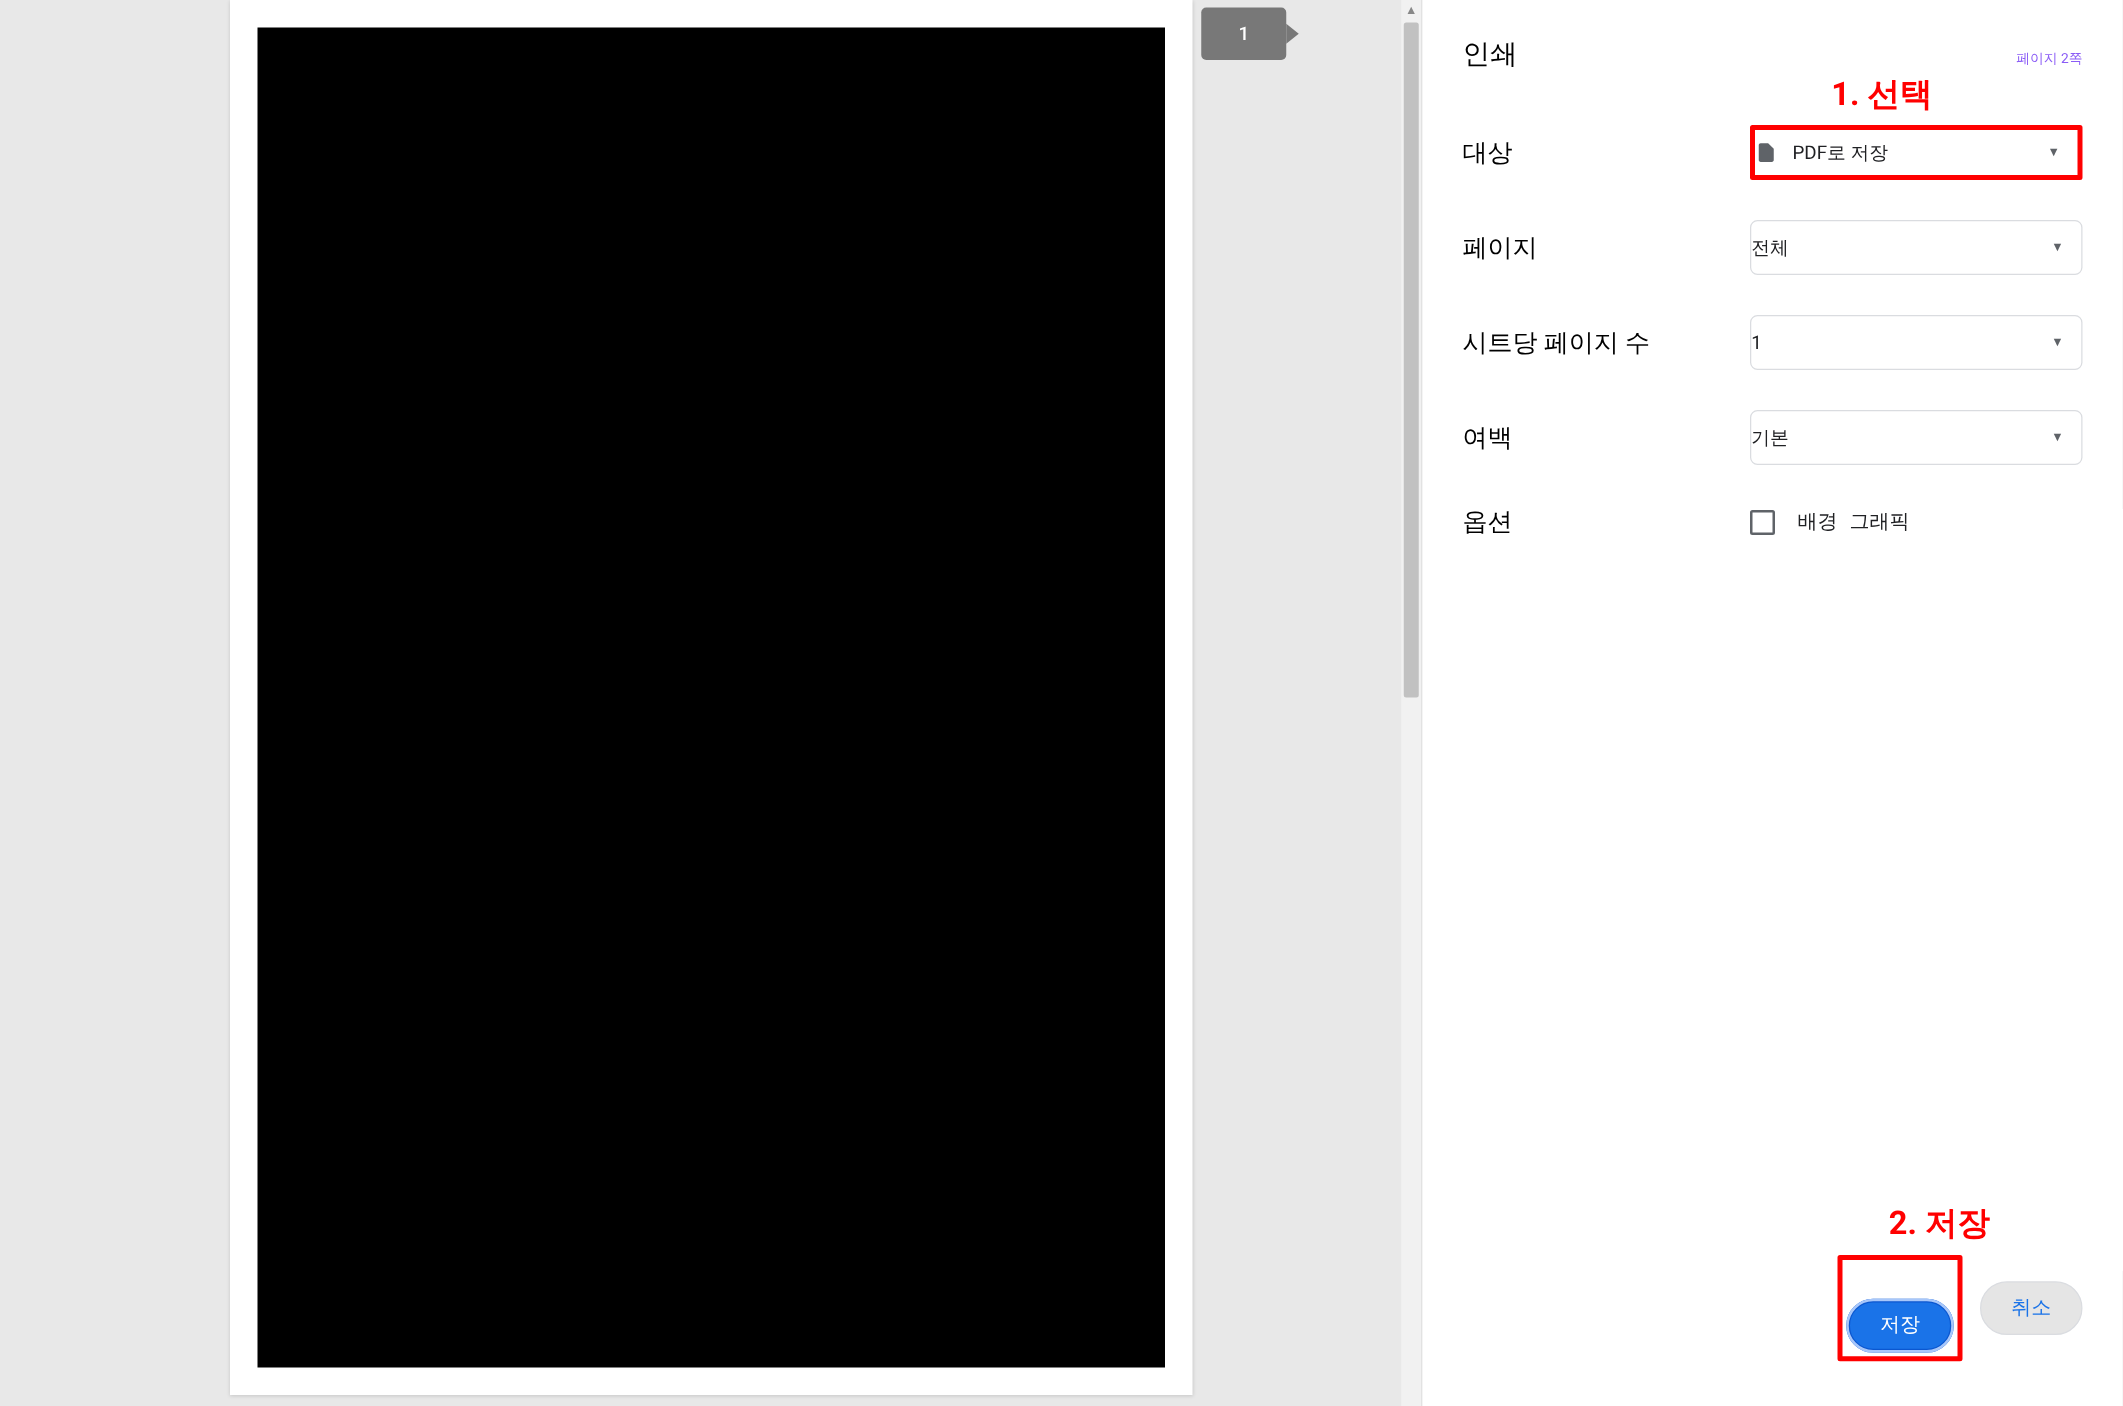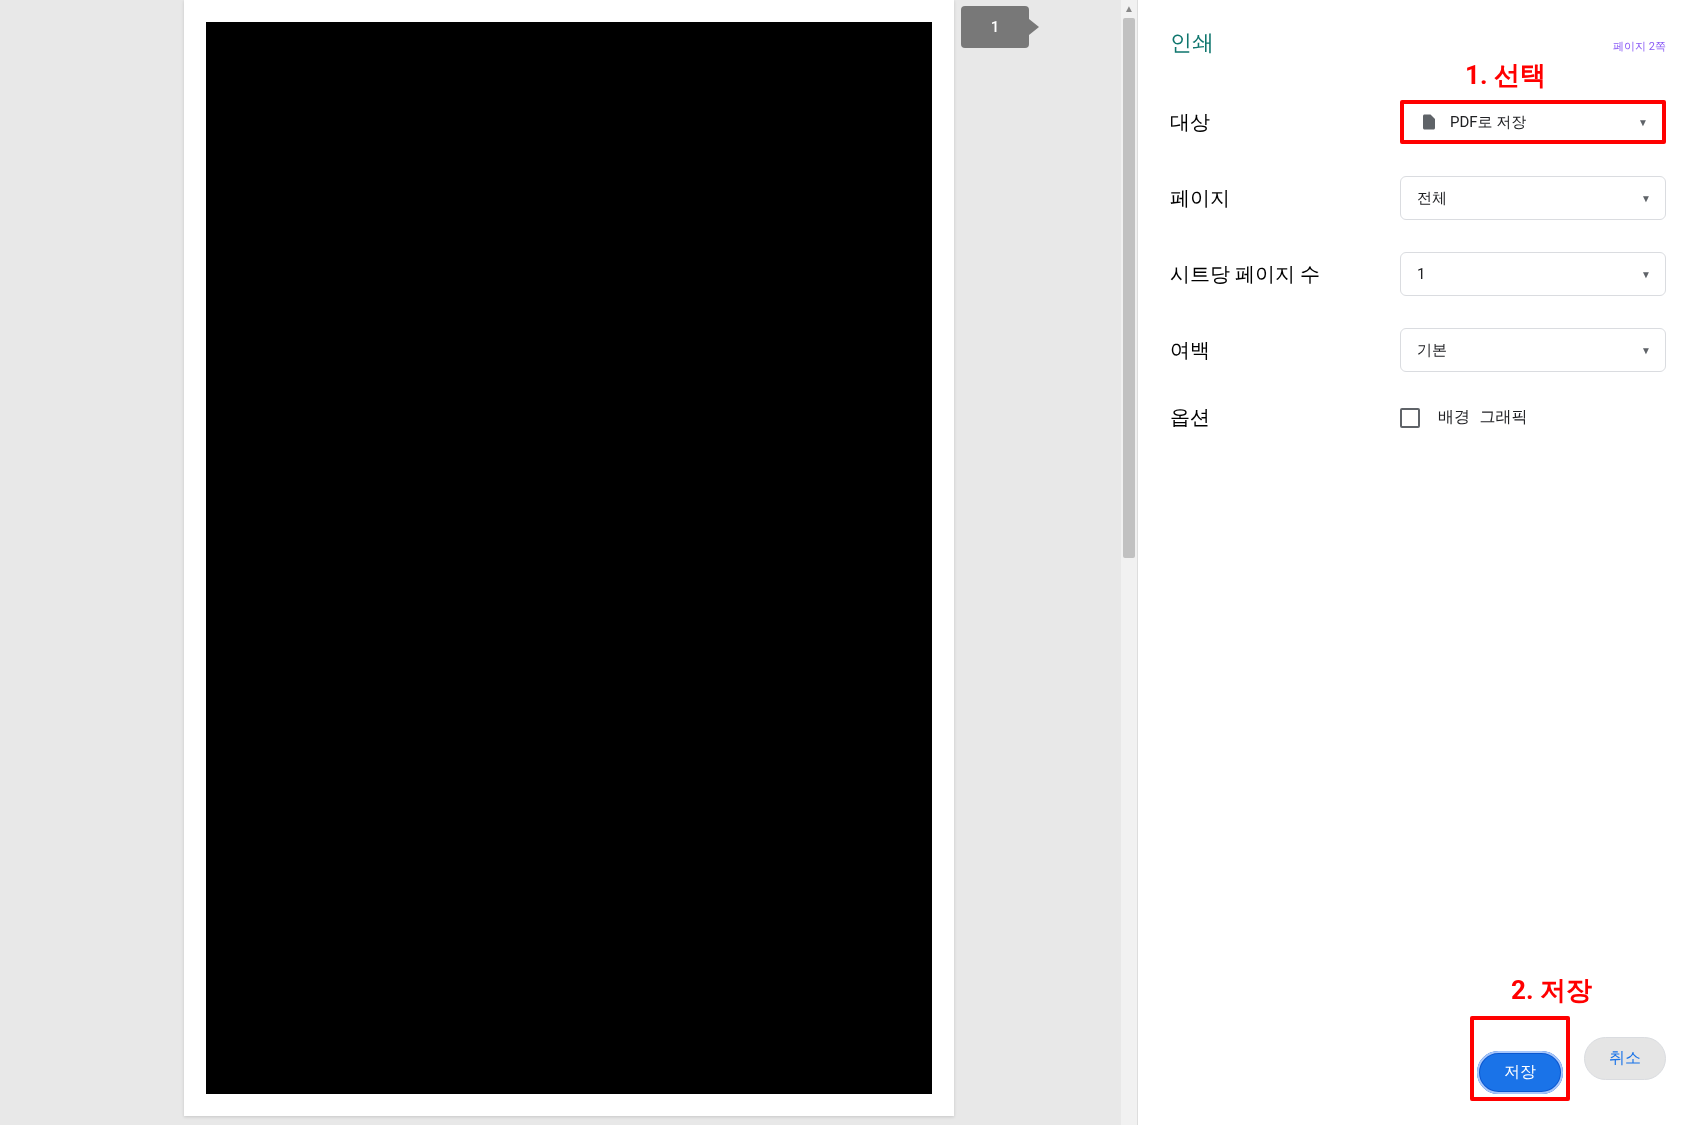--- a/index.html
+++ b/index.html
@@ -103,21 +103,21 @@
       position: relative;
     }
     .settings-header {
       display: flex;
       justify-content: space-between;
       align-items: baseline;
       margin-bottom: 42px;
     }
     .settings-title {
       font-size: 22px;
-      color: #0f766e;
+      color: #000000;
       text-align: center;
     }
     .page-count {
       font-size: 11px;
       color: #8b5cf6;
     }
     .annotation-1 {
       position: absolute;
       top: 58px;
       right: 152px;
@@ -140,21 +140,21 @@
       position: relative;
     }
     .select-box {
       width: 100%;
       height: 44px;
       border: 1px solid #dadce0;
       border-radius: 6px;
       background: #fff;
       display: flex;
       align-items: center;
-      padding: 0 16px;
+      padding: 0 0;
       font-size: 15px;
       color: #202124;
       cursor: pointer;
       position: relative;
     }
     .select-box.highlighted {
       border: 4px solid #ff0000;
       border-radius: 2px;
     }
     .select-box .doc-icon {
@@ -181,21 +181,21 @@
       border-radius: 2px;
       margin-right: 18px;
     }
     .checkbox-label {
       font-size: 16px;
       color: #202124;
     }
 
     .footer-area {
       position: absolute;
-      bottom: 24px;
+      bottom: 36px;
       right: 32px;
       left: 32px;
     }
     .annotation-2 {
       color: #ff0000;
       font-weight: 700;
       font-size: 26px;
       text-align: right;
       margin-right: 74px;
       margin-bottom: 8px;

